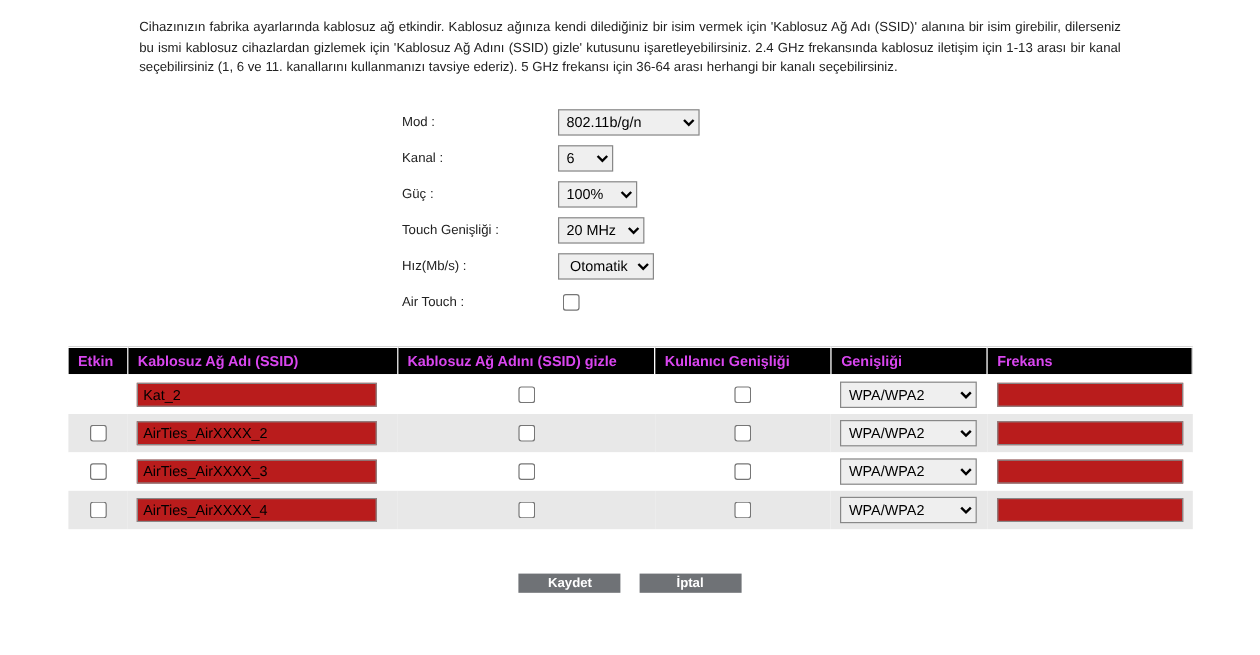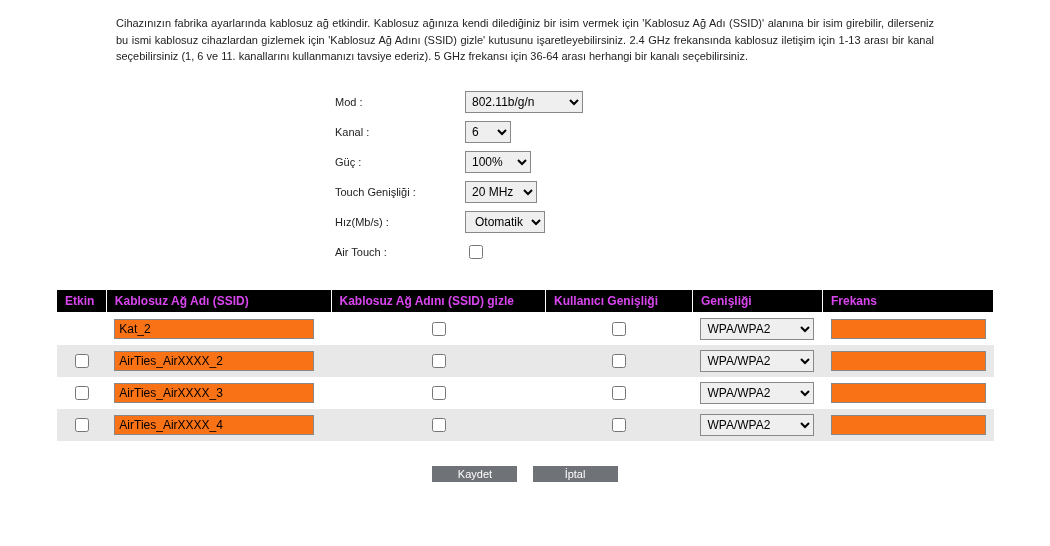--- a/index.html
+++ b/index.html
@@ -42,21 +42,21 @@
       background: #efefef;
       border: 1px solid #888;
       height: 22px;
       padding: 1px 2px;
     }
     input[type="text"], input[type="password"] {
       font-family: Arial, sans-serif;
       font-size: 12px;
       border: 1px solid #888;
       padding: 2px 4px;
-      background: #f97316;
+      background: #b91c1c;
     }
     input[type="checkbox"] {
       width: 14px;
       height: 14px;
     }
     table.ssid-table {
       width: 100%;
       border-collapse: collapse;
       margin-top: 10px;
     }
@@ -85,23 +85,23 @@
       margin-top: 25px;
     }
     .btn {
       display: inline-block;
       background: #6f7276;
       color: #fff;
       border: none;
       padding: 2px 0;
       width: 85px;
       font-size: 11px;
-      font-weight: normal;
+      font-weight: bold;
       cursor: pointer;
-      margin: 0 6px;
+      margin: 12px 6px;
       font-family: Verdana, Arial, sans-serif;
     }
   </style>
 </head>
 <body>
 
 <div class="page">
 
   <div class="intro">Cihazınızın fabrika ayarlarında kablosuz ağ etkindir. Kablosuz ağınıza kendi dilediğiniz bir isim vermek için 'Kablosuz Ağ Adı (SSID)' alanına bir isim girebilir, dilerseniz bu ismi kablosuz cihazlardan gizlemek için 'Kablosuz Ağ Adını (SSID) gizle' kutusunu işaretleyebilirsiniz. 2.4 GHz frekansında kablosuz iletişim için 1-13 arası bir kanal seçebilirsiniz (1, 6 ve 11. kanallarını kullanmanızı tavsiye ederiz). 5 GHz frekansı için 36-64 arası herhangi bir kanalı seçebilirsiniz.</div>
 

